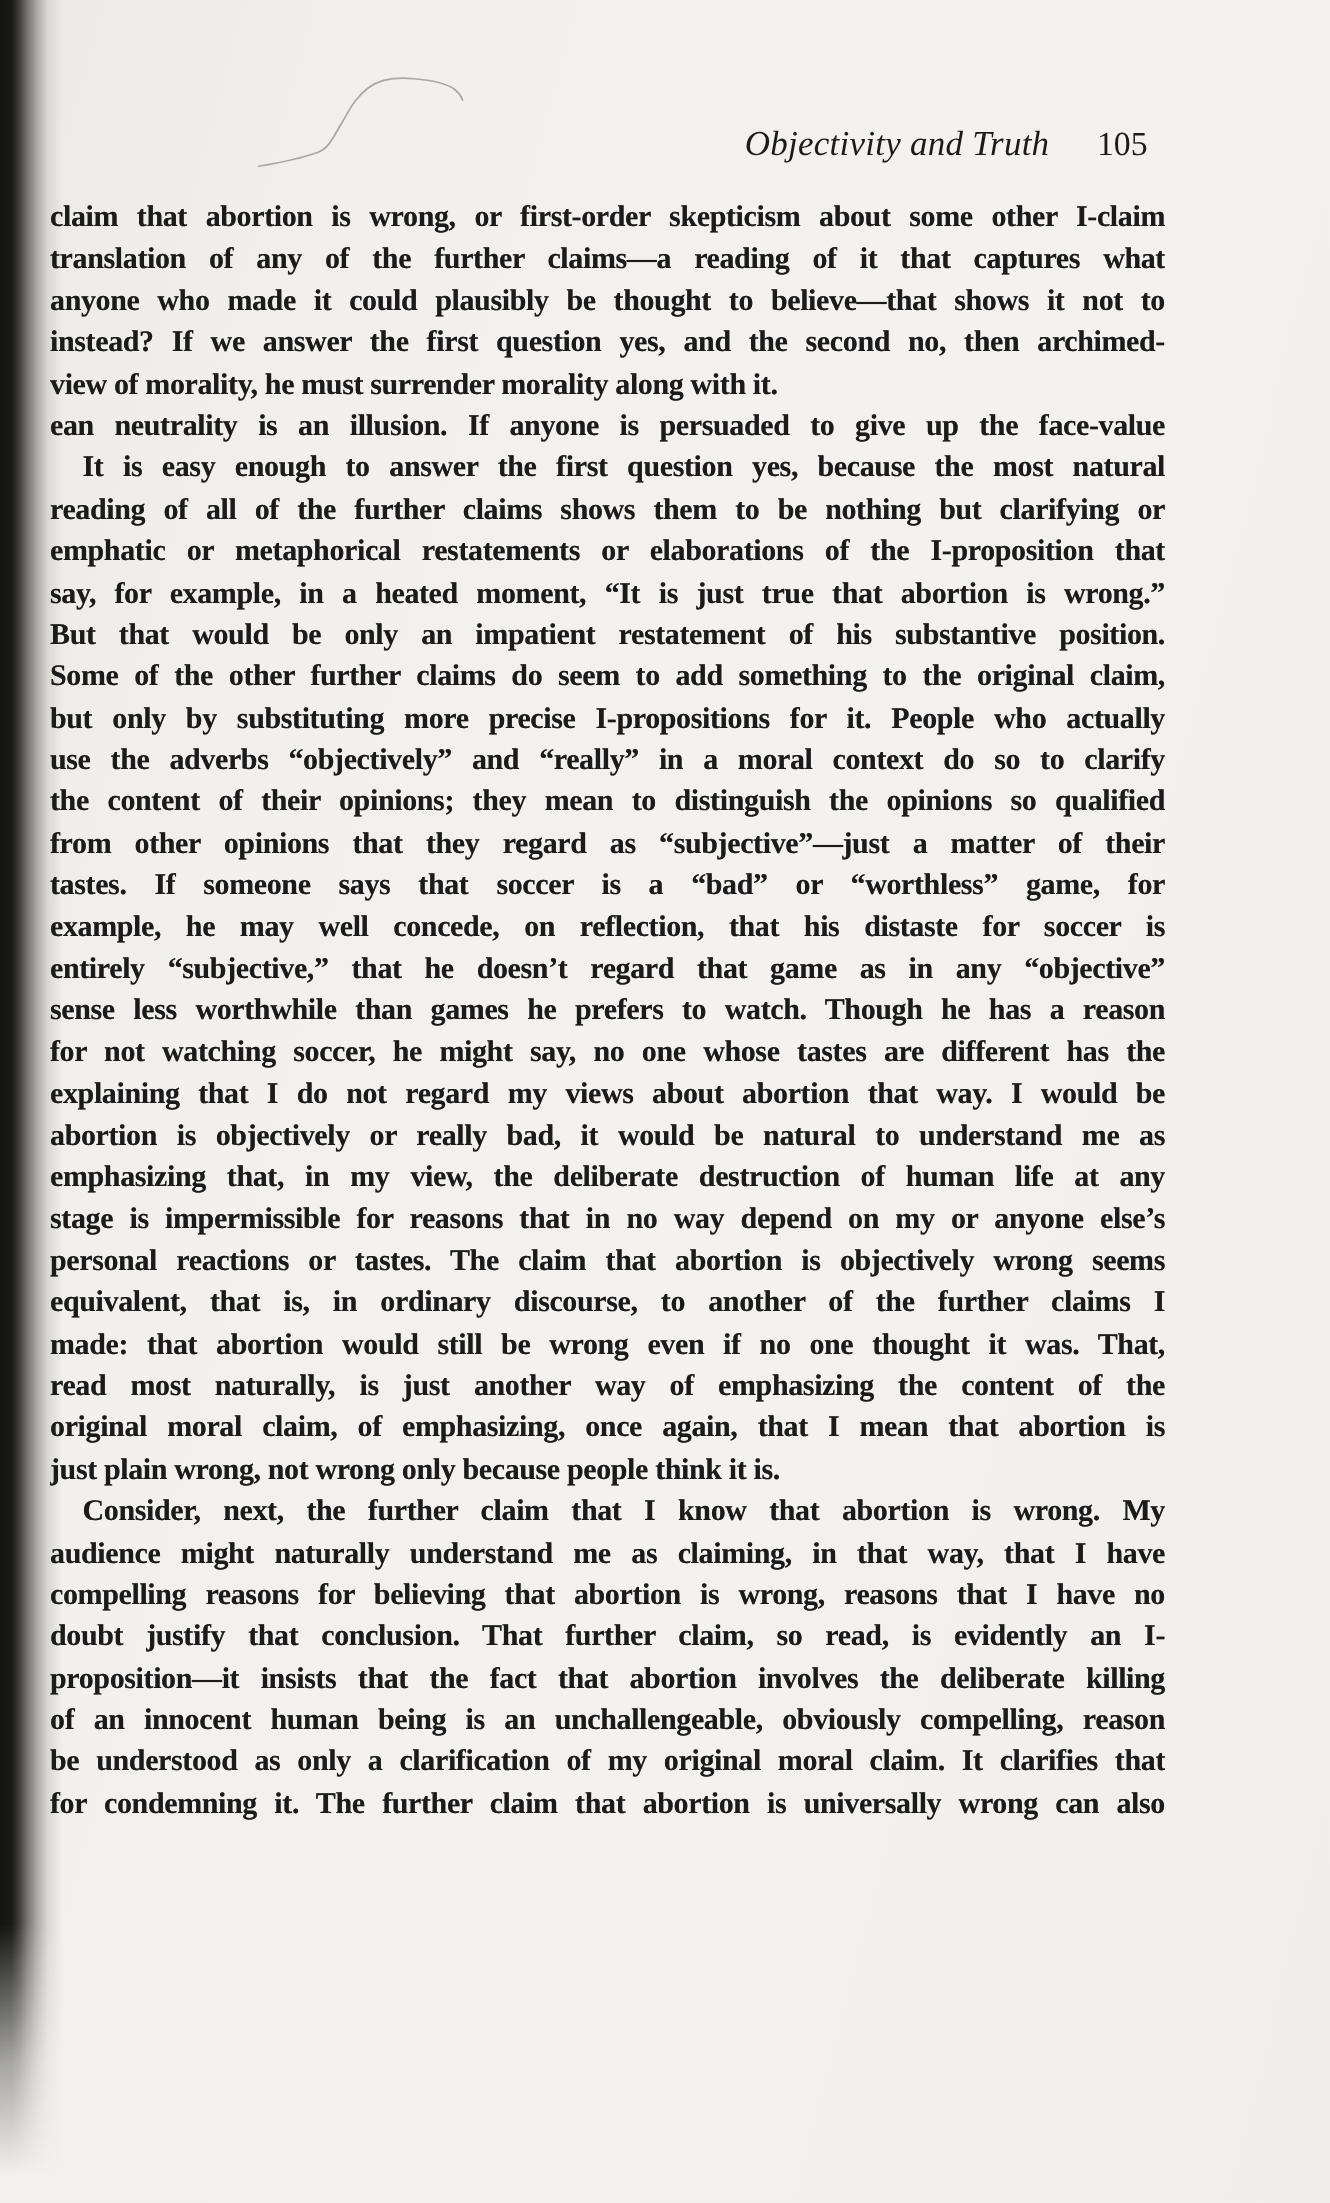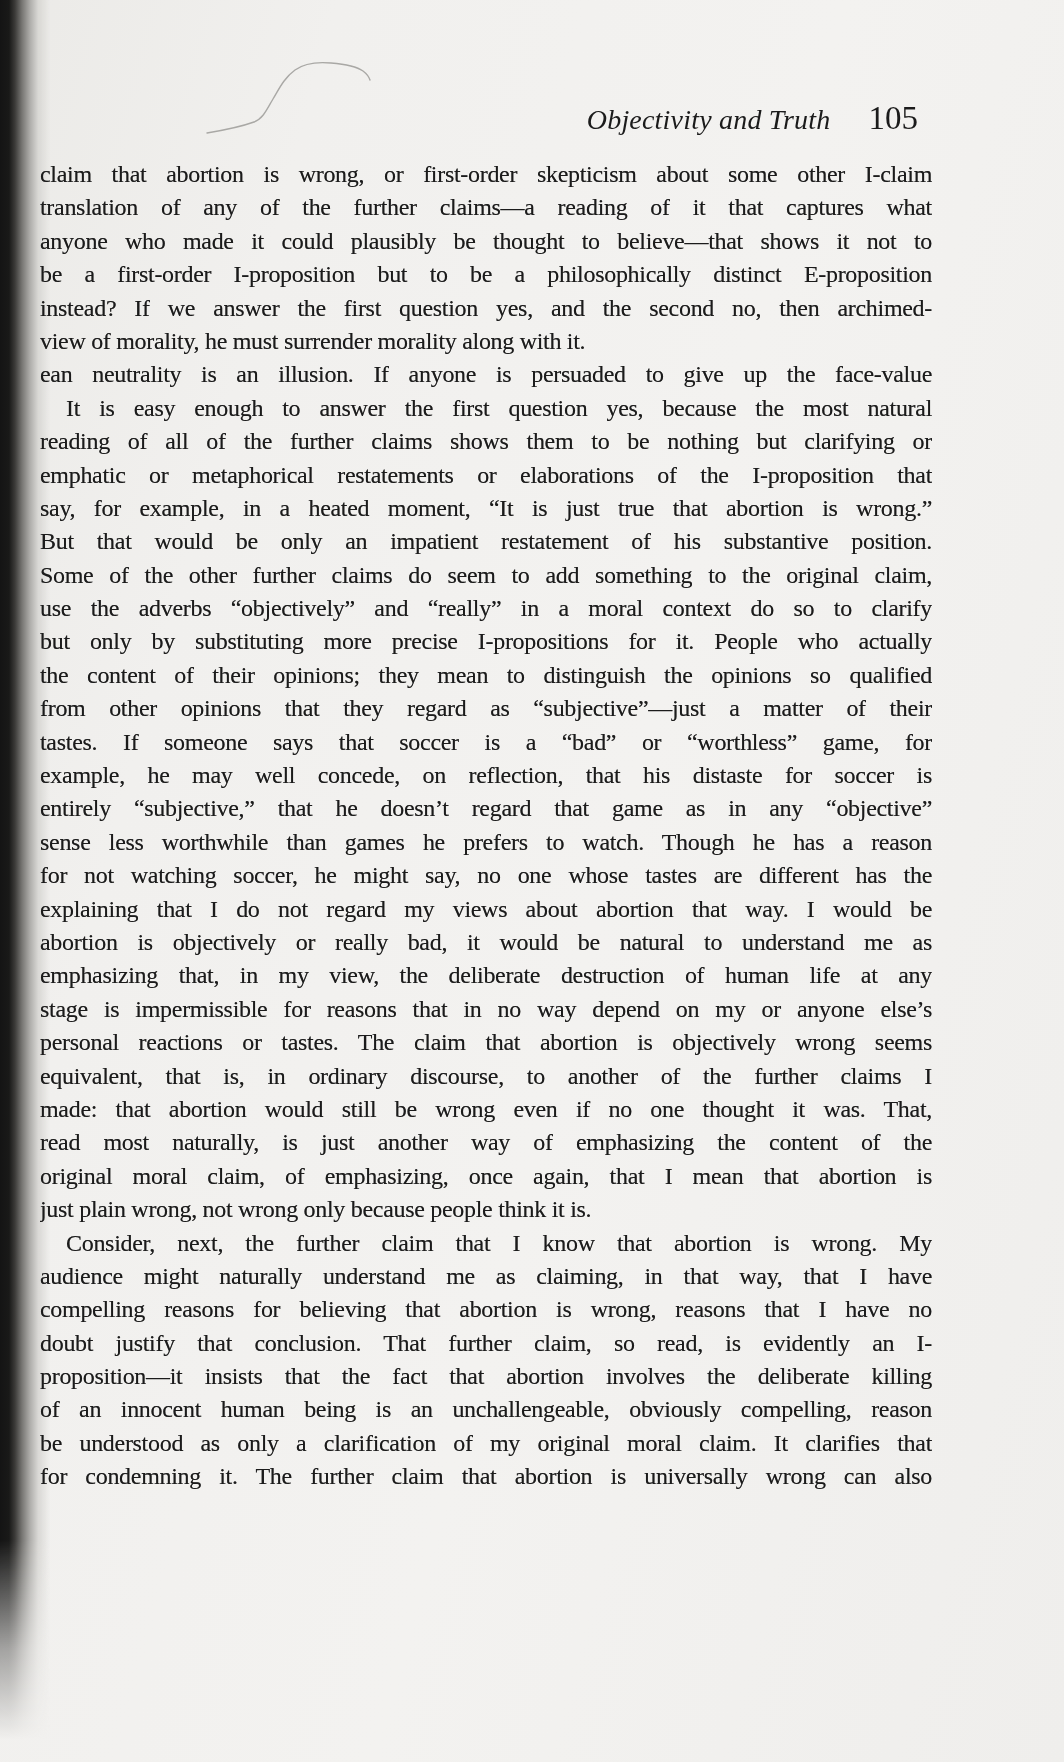--- a/index.html
+++ b/index.html
@@ -29,28 +29,28 @@
   }
   .running-header {
     position: absolute; top: 100px; left: 0; width: 918px;
     display: flex; justify-content: flex-end; align-items: baseline; gap: 38px;
     color: #1b1b1b;
     font-family: Liberation Serif, serif;
   }
   .running-header .title {
     font-style: italic; font-size: 28px; letter-spacing: 0.2px;
   }
-  .running-header .pageno { font-size: 33px; }
+  .running-header .pageno { font-size: 27px; }
   .page-body {
     position: absolute; left: 40px; top: 158px; width: 892px;
     font-size: 24px; line-height: 33.4px; letter-spacing: -0.3px;
     color: #1b1b1b;
     text-shadow: 0 0 0.5px rgba(27,27,27,0.55);
   }
-  .paragraph { margin: 0; }
+  .paragraph { margin: 0; font-weight: bold; }
   .line {
     height: 33.4px; overflow: hidden;
     text-align: justify; text-align-last: justify;
   }
   .line.last { text-align-last: left; }
   .line.indent { text-indent: 26px; }
 </style>
 </head>
 <body>
 
@@ -65,34 +65,33 @@
   <div class="running-header">
     <span class="title">Objectivity and Truth</span>
     <span class="pageno">105</span>
   </div>
 
   <div class="page-body">
       <div class="paragraph">
         <div class="line">claim that abortion is wrong, or first-order skepticism about some other I-claim</div>
         <div class="line">translation of any of the further claims—a reading of it that captures what</div>
         <div class="line">anyone who made it could plausibly be thought to believe—that shows it not to</div>
-        <div class="line">be a first-order I-proposition but to be a philosophically distinct E-proposition</div>
         <div class="line">instead? If we answer the first question yes, and the second no, then archimed-</div>
         <div class="line last">view of morality, he must surrender morality along with it.</div>
         <div class="line">ean neutrality is an illusion. If anyone is persuaded to give up the face-value</div>
       </div>
       <div class="paragraph">
         <div class="line indent">It is easy enough to answer the first question yes, because the most natural</div>
         <div class="line">reading of all of the further claims shows them to be nothing but clarifying or</div>
         <div class="line">emphatic or metaphorical restatements or elaborations of the I-proposition that</div>
         <div class="line">say, for example, in a heated moment, “It is just true that abortion is wrong.”</div>
         <div class="line">But that would be only an impatient restatement of his substantive position.</div>
         <div class="line">Some of the other further claims do seem to add something to the original claim,</div>
+        <div class="line">but only by substituting more precise I-propositions for it. People who actually</div>
         <div class="line">use the adverbs “objectively” and “really” in a moral context do so to clarify</div>
-        <div class="line">but only by substituting more precise I-propositions for it. People who actually</div>
         <div class="line">the content of their opinions; they mean to distinguish the opinions so qualified</div>
         <div class="line">from other opinions that they regard as “subjective”—just a matter of their</div>
         <div class="line">tastes. If someone says that soccer is a “bad” or “worthless” game, for</div>
         <div class="line">example, he may well concede, on reflection, that his distaste for soccer is</div>
         <div class="line">entirely “subjective,” that he doesn’t regard that game as in any “objective”</div>
         <div class="line">sense less worthwhile than games he prefers to watch. Though he has a reason</div>
         <div class="line">for not watching soccer, he might say, no one whose tastes are different has the</div>
         <div class="line">explaining that I do not regard my views about abortion that way. I would be</div>
         <div class="line">abortion is objectively or really bad, it would be natural to understand me as</div>
         <div class="line">emphasizing that, in my view, the deliberate destruction of human life at any</div>

